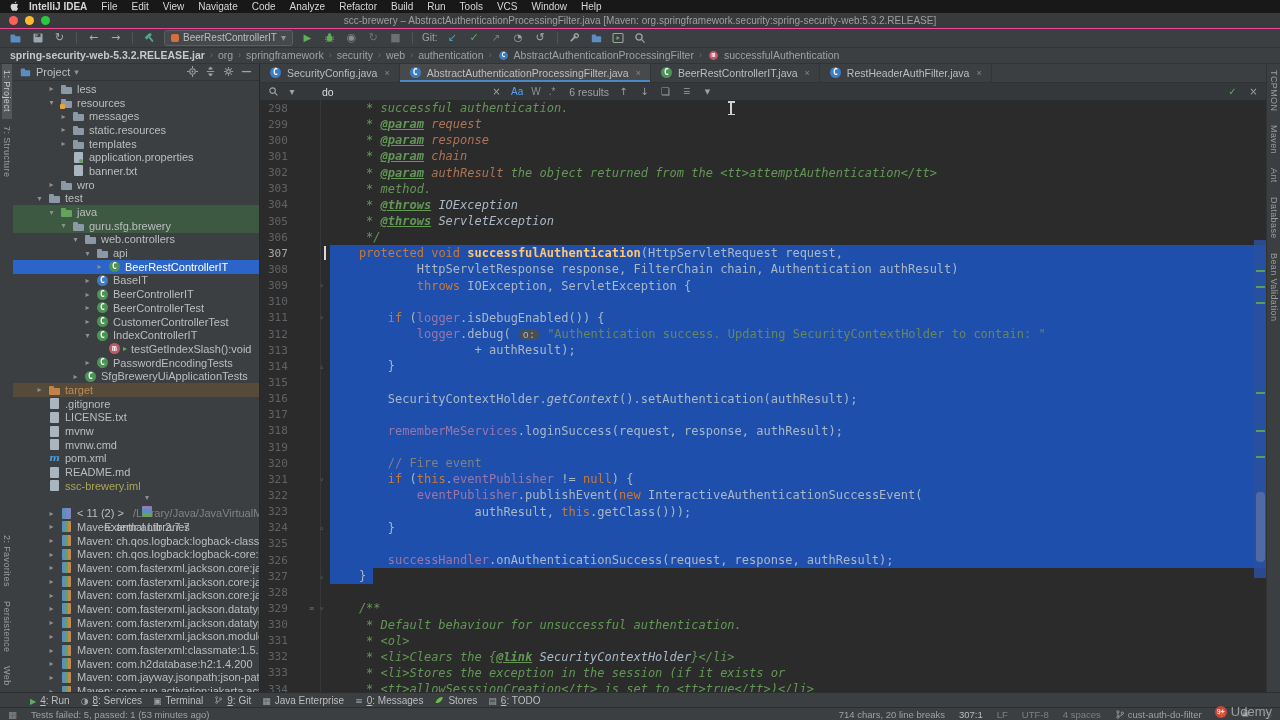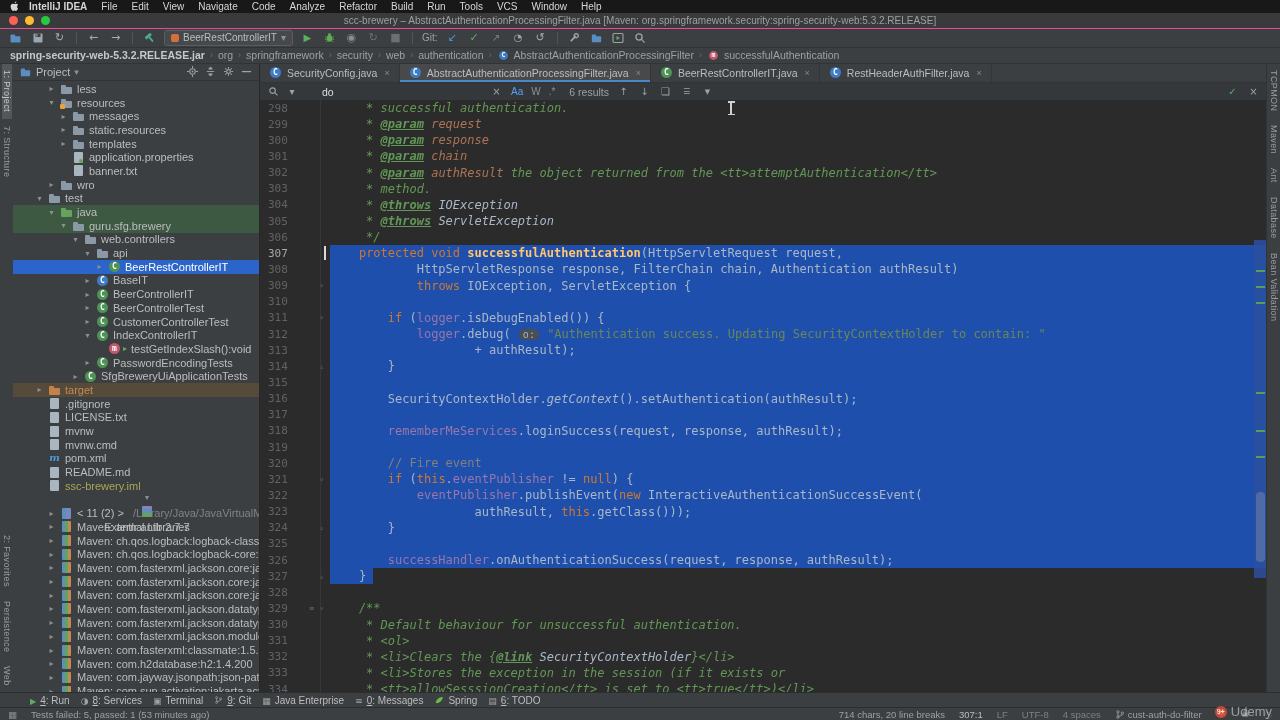--- a/index.html
+++ b/index.html
@@ -864,21 +864,21 @@
         <span>Java Enterprise</span>
       </span>
       <span class="bitem">
         <span class="gi g-msgs" style="font-size: 9px;"></span>
         <span><u>0</u>: Messages</span>
       </span>
       <span class="bitem">
         <span><svg width="10" height="10" viewBox="0 0 12 12">
             <path d="M2 9.5C3 4.5 8 2 10.5 2.5 10 7.5 6 10.5 2 9.5z" fill="#68bd45"></path>
           </svg></span>
-        <span>Spring</span>
+        <span>Stores</span>
       </span>
       <span class="bitem">
         <span class="gi g-todo" style="font-size: 9px;"></span>
         <span><u>6</u>: TODO</span>
       </span>
     </div>
 
   <div id="statusbar" class="abs">
     <span class="gi g-grid"></span>
     <span>Tests failed: 5, passed: 1 (53 minutes ago)</span>

